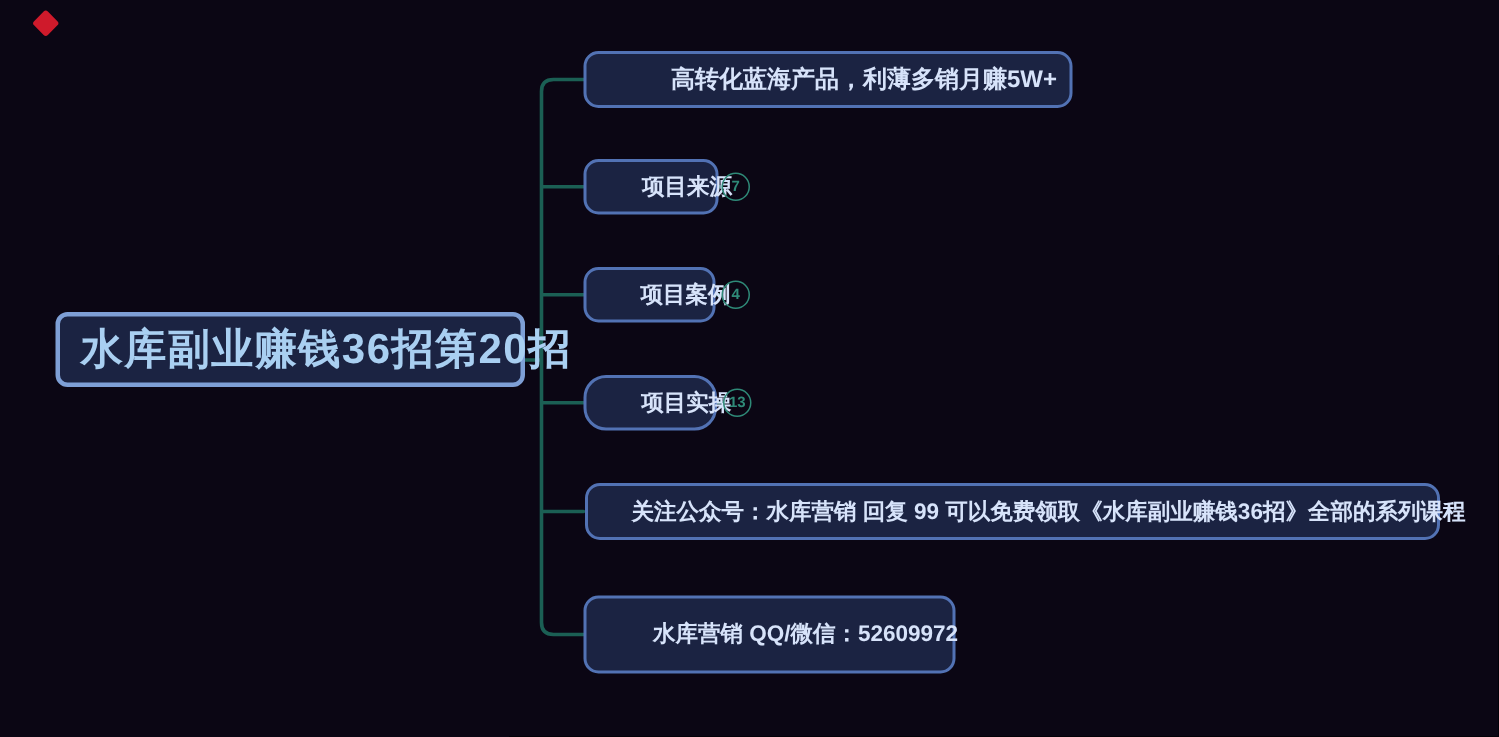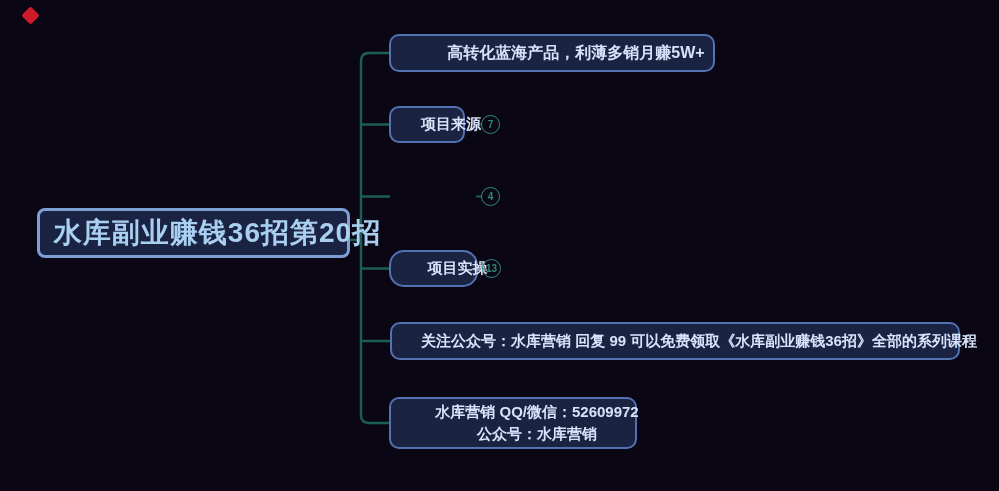--- a/index.html
+++ b/index.html
@@ -45,21 +45,21 @@
   }
   .topic-root{
     left:37px;top:208px;width:313px;height:50px;
     border:3px solid var(--root-border);
     border-radius:8px;
     color:var(--root-text);
     font-size:28px;
     letter-spacing:1px;
   }
   .topic-1{left:389px;top:34px;width:326px;height:38px;font-size:16px;}
-  .topic-2{left:389px;top:106px;width:76px;height:37px;}
+  .topic-2{left:389px;top:106px;width:90px;height:37px;}
   .topic-3{left:389px;top:178px;width:88px;height:37px;}
   .topic-4{left:389px;top:250px;width:89px;height:37px;border-radius:15px;}
   .topic-5{left:390px;top:322px;width:570px;height:38px;font-size:15px;}
   .topic-6{left:389px;top:397px;width:248px;height:52px;flex-direction:column;line-height:22px;border-radius:10px;}
   .badge{
     position:absolute;
     width:19px;height:19px;
     border:1.5px solid var(--badge);
     border-radius:50%;
     color:var(--badge);
@@ -98,33 +98,35 @@
     <span>高转化蓝海产品，利薄多销月赚5W+</span>
   </div>
 
   <div class="topic topic-2">
     <span>项目来源</span>
   </div>
   <div class="badge badge-2">
     <span>7</span>
   </div>
 
+  <div class="topic topic-3">
+    <span>项目案例</span>
+  </div>
   <div class="badge badge-3">
     <span>4</span>
   </div>
 
   <div class="topic topic-4">
     <span>项目实操</span>
   </div>
   <div class="badge badge-4">
     <span>13</span>
   </div>
 
   <div class="topic topic-5">
     <span>关注公众号：水库营销 回复 99 可以免费领取《水库副业赚钱36招》全部的系列课程</span>
   </div>
 
   <div class="topic topic-6">
     <span>水库营销 QQ/微信：52609972</span>
-    <span>公众号：水库营销</span>
   </div>
 
 </div>
 
 </body></html>

